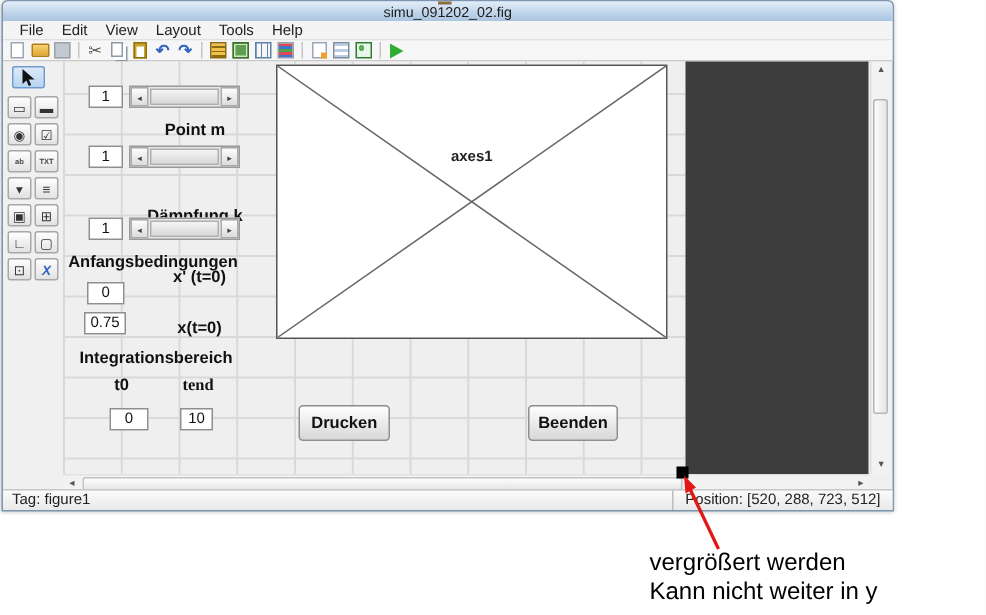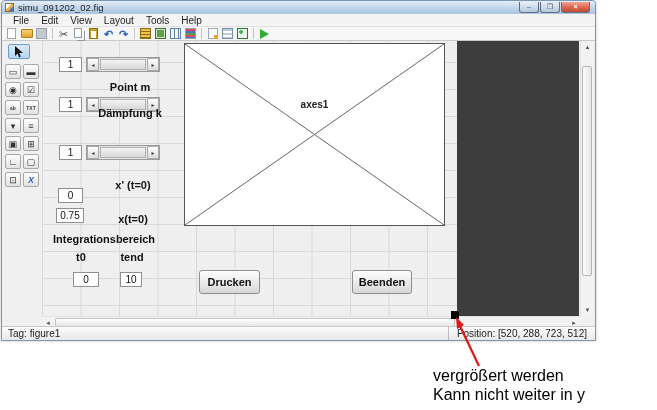--- a/index.html
+++ b/index.html
@@ -5,21 +5,21 @@
   * { margin:0; padding:0; box-sizing:border-box; }
   body { background:#fff; font-family:"Liberation Sans", sans-serif; }
   .page { position:relative; width:657px; height:410px; background:#fff; overflow:hidden; }
 
   
   .window { position:absolute; left:1px; top:0; width:595px; height:341px;
             border:1px solid #7c96b1; border-radius:4px 4px 0 0; background:#f0f0f0;
             box-shadow:0 0 3px rgba(0,0,0,.25); }
   .titlebar { position:absolute; left:0; top:0; right:0; height:13px;
               background:linear-gradient(#e3eefa,#bed3e9 60%,#aac4e0); border-radius:4px 4px 0 0;
-              display:flex; align-items:center; padding:0 3px; }
+              display:flex; align-items:center; padding:0 3px;flex-direction:column; }
   .app-icon { width:9px; height:9px; margin-right:4px; border:1px solid #8a6d3b;
               background:linear-gradient(135deg,#fff 40%,#f0b040 40%,#f0b040 70%,#4a78c0 70%); }
   .title-text { font-size:9.5px; color:#1d1d1d; flex:1; white-space:nowrap; }
   .winbtns { display:flex; gap:1px; margin-right:2px; }
   .winbtn { height:11px; border:1px solid #5f7084; border-top:none; border-radius:0 0 3px 3px;
             font-size:7px; line-height:10px; text-align:center; color:#fff;
             background:linear-gradient(#e8f0f8,#b6c8db); color:#44566b; cursor:default; }
   .winbtn.min, .winbtn.max { width:20px; }
   .winbtn.close { width:29px; background:linear-gradient(#f2a593,#d8604a 60%,#c14a35); color:#fff; font-weight:bold; }
 
@@ -243,36 +243,37 @@
       </span>
 
       <span class="ui-label" style="left:17px; top:40px; width:142px;">Point m</span>
       <input class="edit" style="left: 17px; top: 56px; width: 23px;" value="1">
       <span class="slider" style="left:44px; top:56px;">
         <span class="sl-arrow">◂</span>
         <span class="sl-thumb"></span>
         <span class="sl-arrow">▸</span>
       </span>
 
-      <span class="ui-label" style="left:17px; top:66px; width:142px;">Dämpfung k</span>
+      <span class="ui-label" style="left:17px; top:97px; width:142px;">Dämpfung k</span>
       <input class="edit" style="left: 17px; top: 104px; width: 23px;" value="1">
       <span class="slider" style="left:44px; top:104px;">
         <span class="sl-arrow">◂</span>
         <span class="sl-thumb"></span>
         <span class="sl-arrow">▸</span>
       </span>
 
+      <span class="ui-label" style="left:0; top:128px; width:120px;">Anfangsbedingungen</span>
       <input class="edit" style="left: 16px; top: 147px; width: 25px;" value="0">
       <span class="ui-label" style="left:66px; top:138px; width:50px;">x' (t=0)</span>
       <input class="edit" style="left: 14px; top: 167px; width: 28px;" value="0.75">
       <span class="ui-label" style="left:66px; top:172px; width:50px;">x(t=0)</span>
 
       <span class="ui-label" style="left:0; top:192px; width:124px;">Integrationsbereich</span>
       <span class="ui-label" style="left:24px; top:210px; width:30px;">t0</span>
-      <span class="ui-label" style="left:74px; top:210px; width:32px;">tend</span>
+      <span class="ui-label" style="left:74px; top:210px; width:32px;font-family:Liberation Serif, serif;">tend</span>
       <input class="edit" style="left: 31px; top: 231px; width: 26px;" value="0">
       <input class="edit" style="left: 78px; top: 231px; width: 22px;" value="10">
 
       <div class="axes-box">
         <svg>
           <line x1="0" y1="0" x2="100%" y2="100%" stroke="#666" stroke-width="1"></line>
           <line x1="0" y1="100%" x2="100%" y2="0" stroke="#666" stroke-width="1"></line>
         </svg>
         <span class="axes-name">axes1</span>
       </div>

